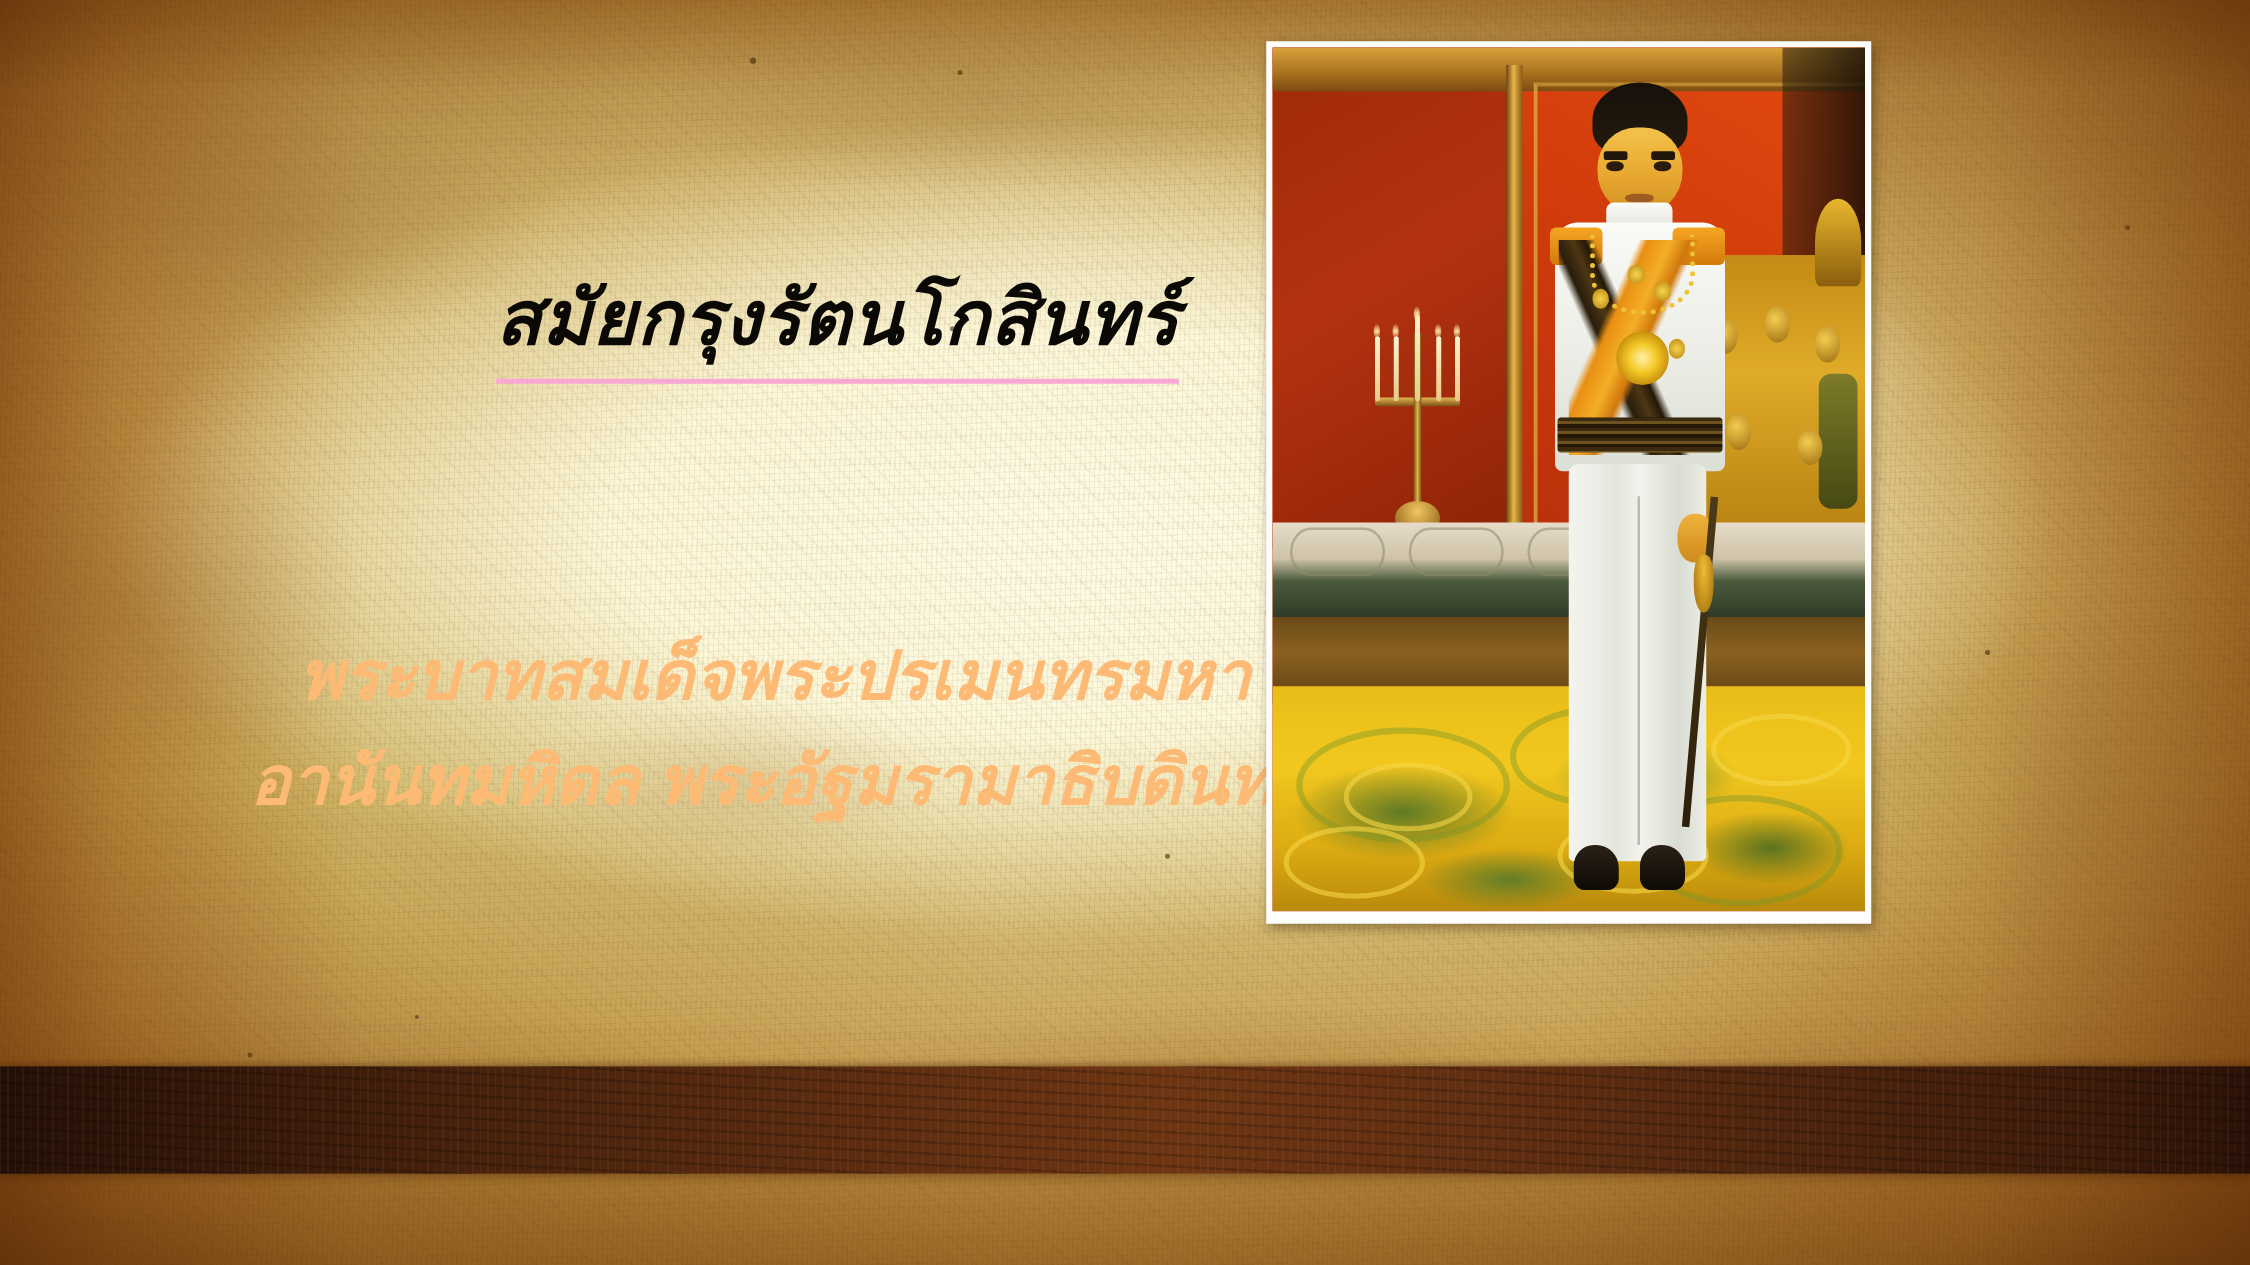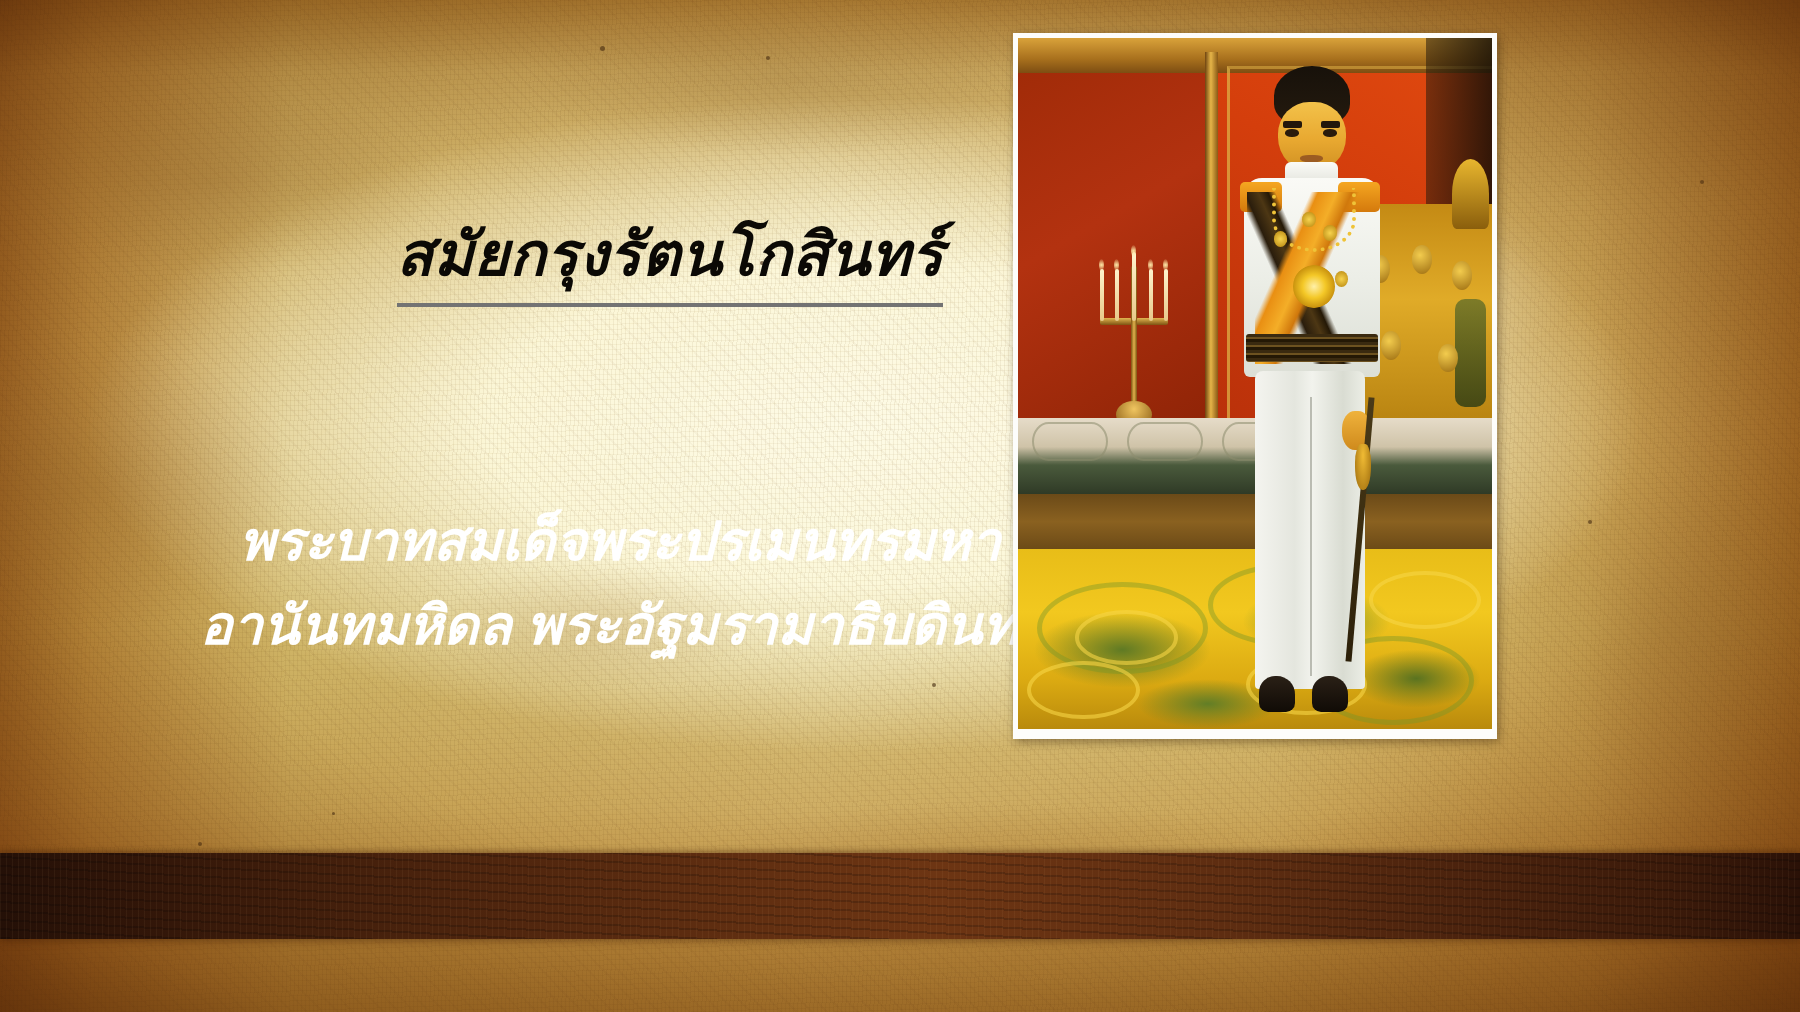--- a/index.html
+++ b/index.html
@@ -89,36 +89,36 @@
     text-align: center;
     font-size: 60px;
     font-weight: bold;
     font-style: italic;
     color: #0b0905;
     letter-spacing: 0.5px;
     white-space: nowrap;
   }
   .title-underline-text {
     display: inline-block;
-    border-bottom: 4px solid #737373;
+    border-bottom: 4px solid #f9a8d4;
     padding-bottom: 2px;
   }
 
   .body-block {
     position: absolute;
     left: 200px;
     top: 500px;
     width: 840px;
     text-align: center;
   }
   .body-line {
     font-size: 54px;
     font-weight: bold;
     font-style: italic;
-    color: #ffffff;
+    color: #fdba74;
     line-height: 1.55;
     white-space: nowrap;
   }
 
   
   .photo-frame {
     position: absolute;
     left: 1013px;
     top: 33px;
     width: 484px;

